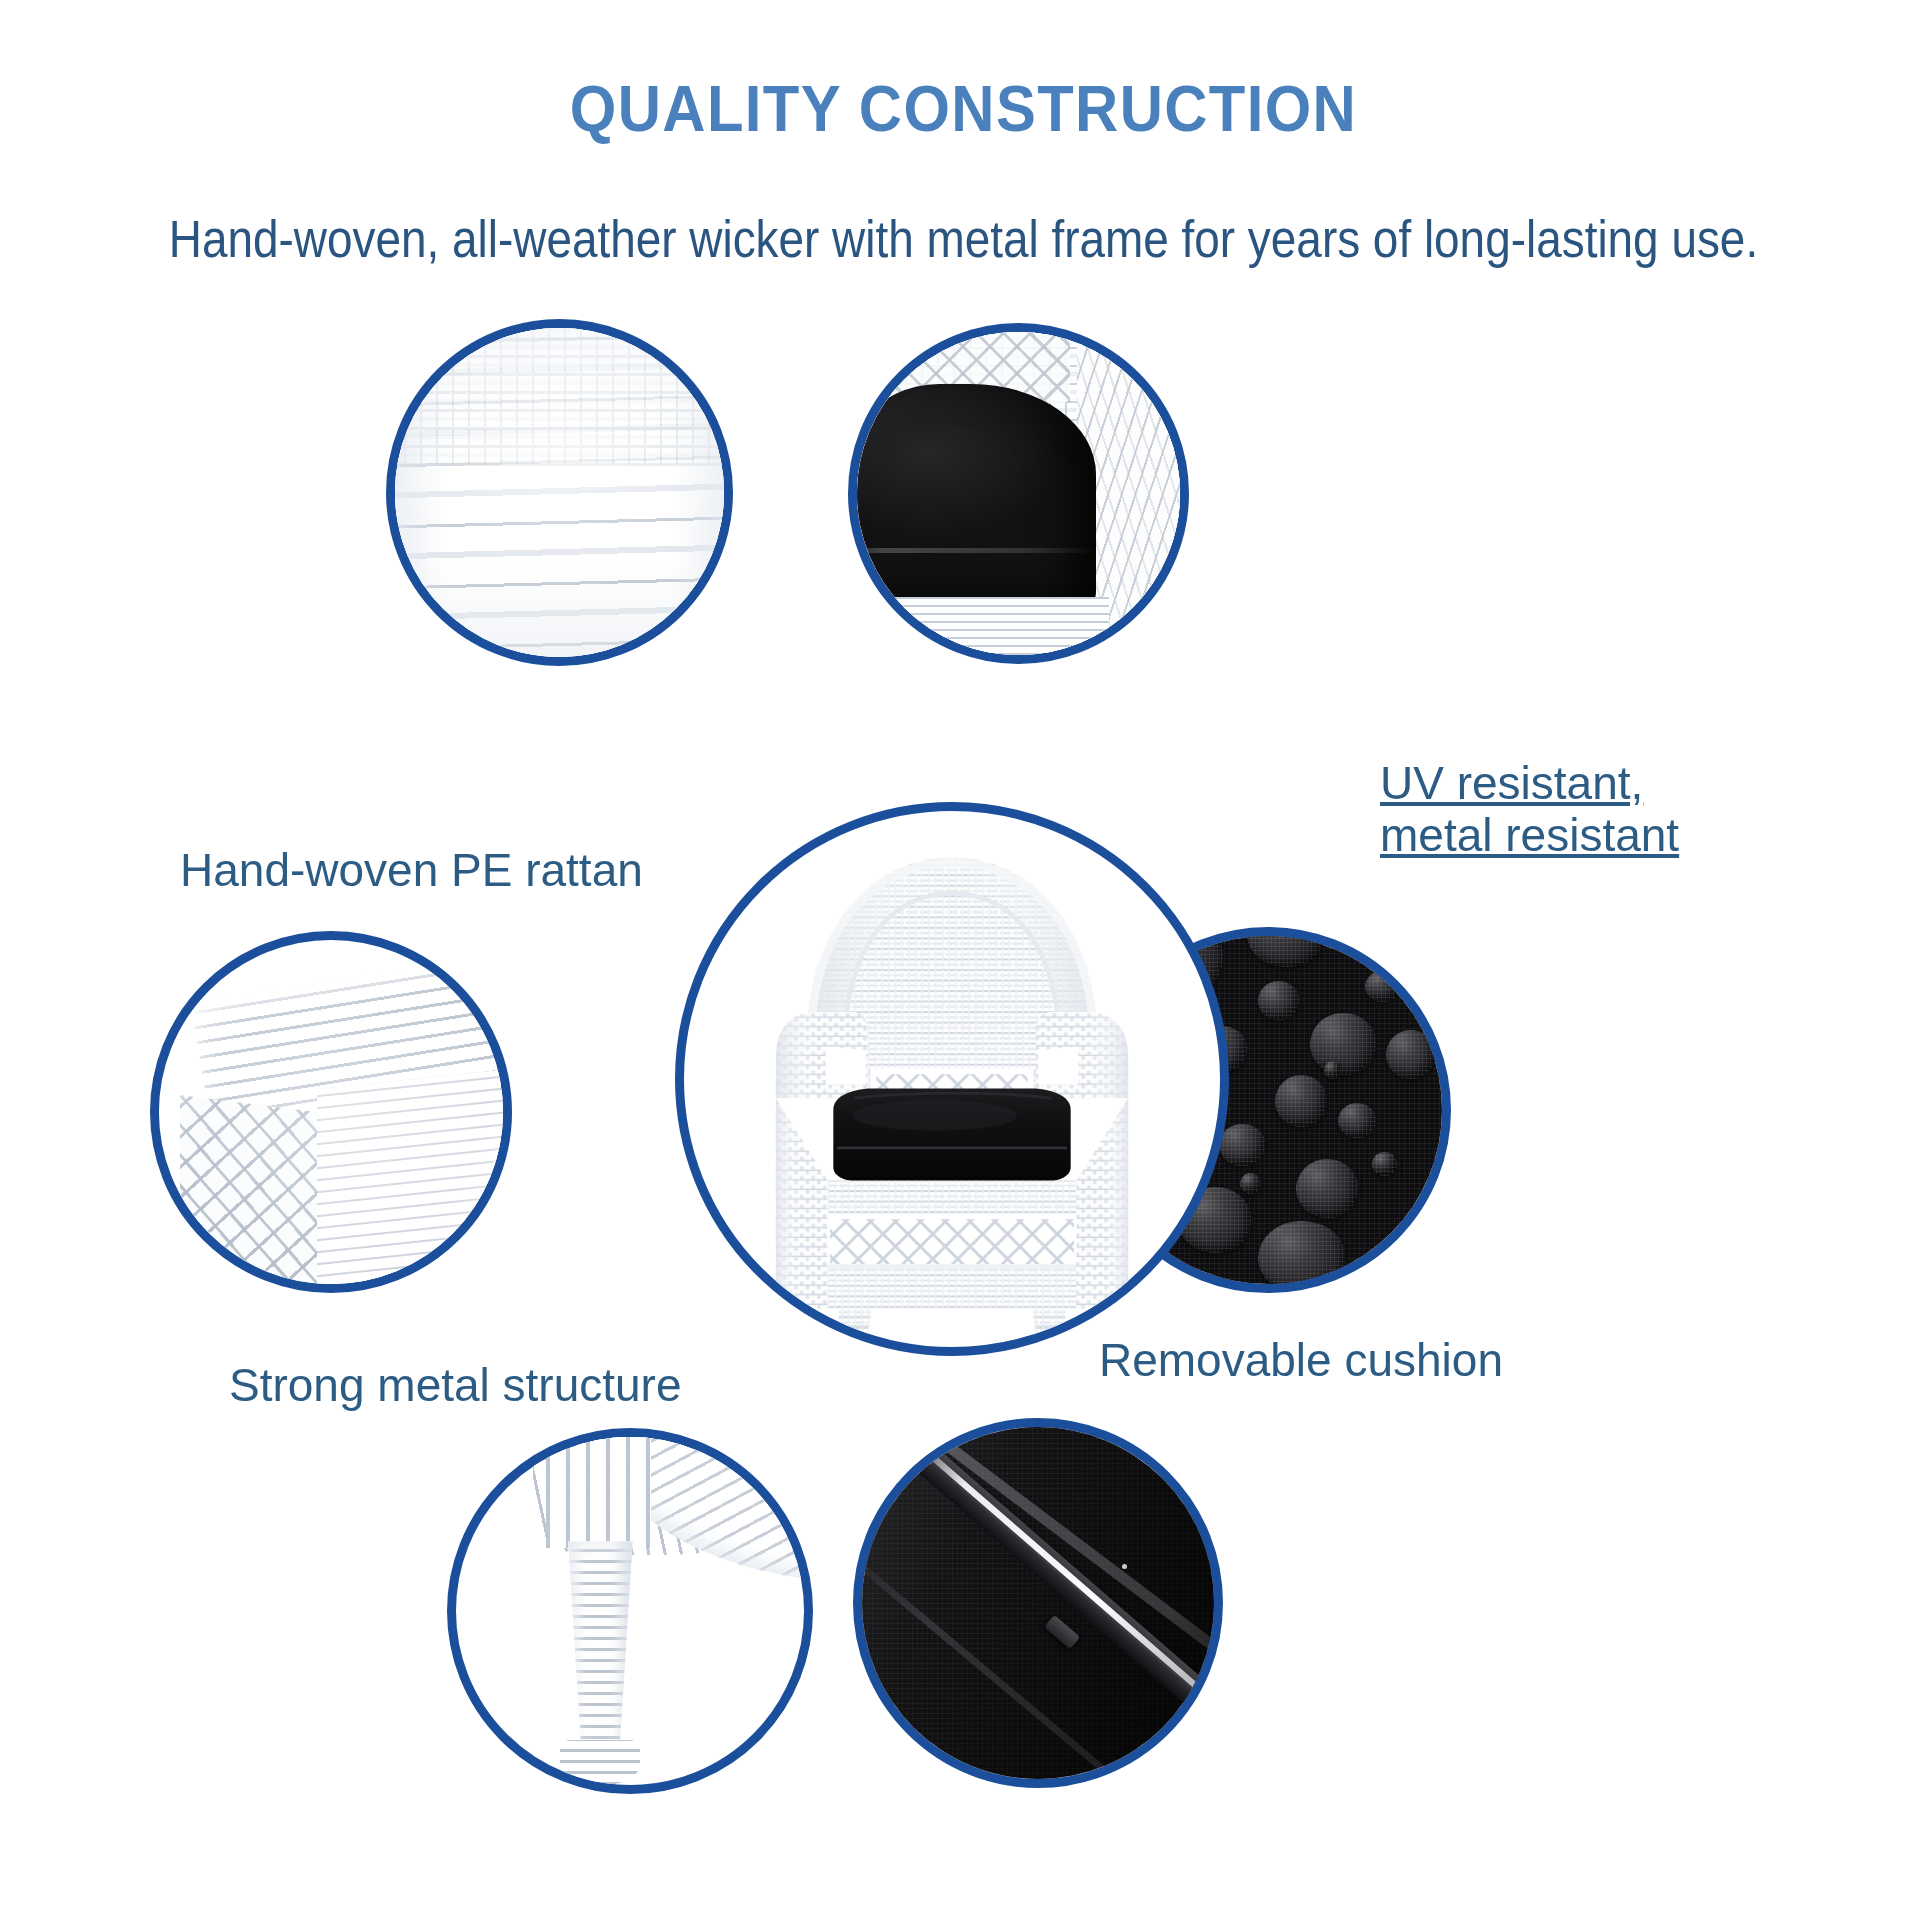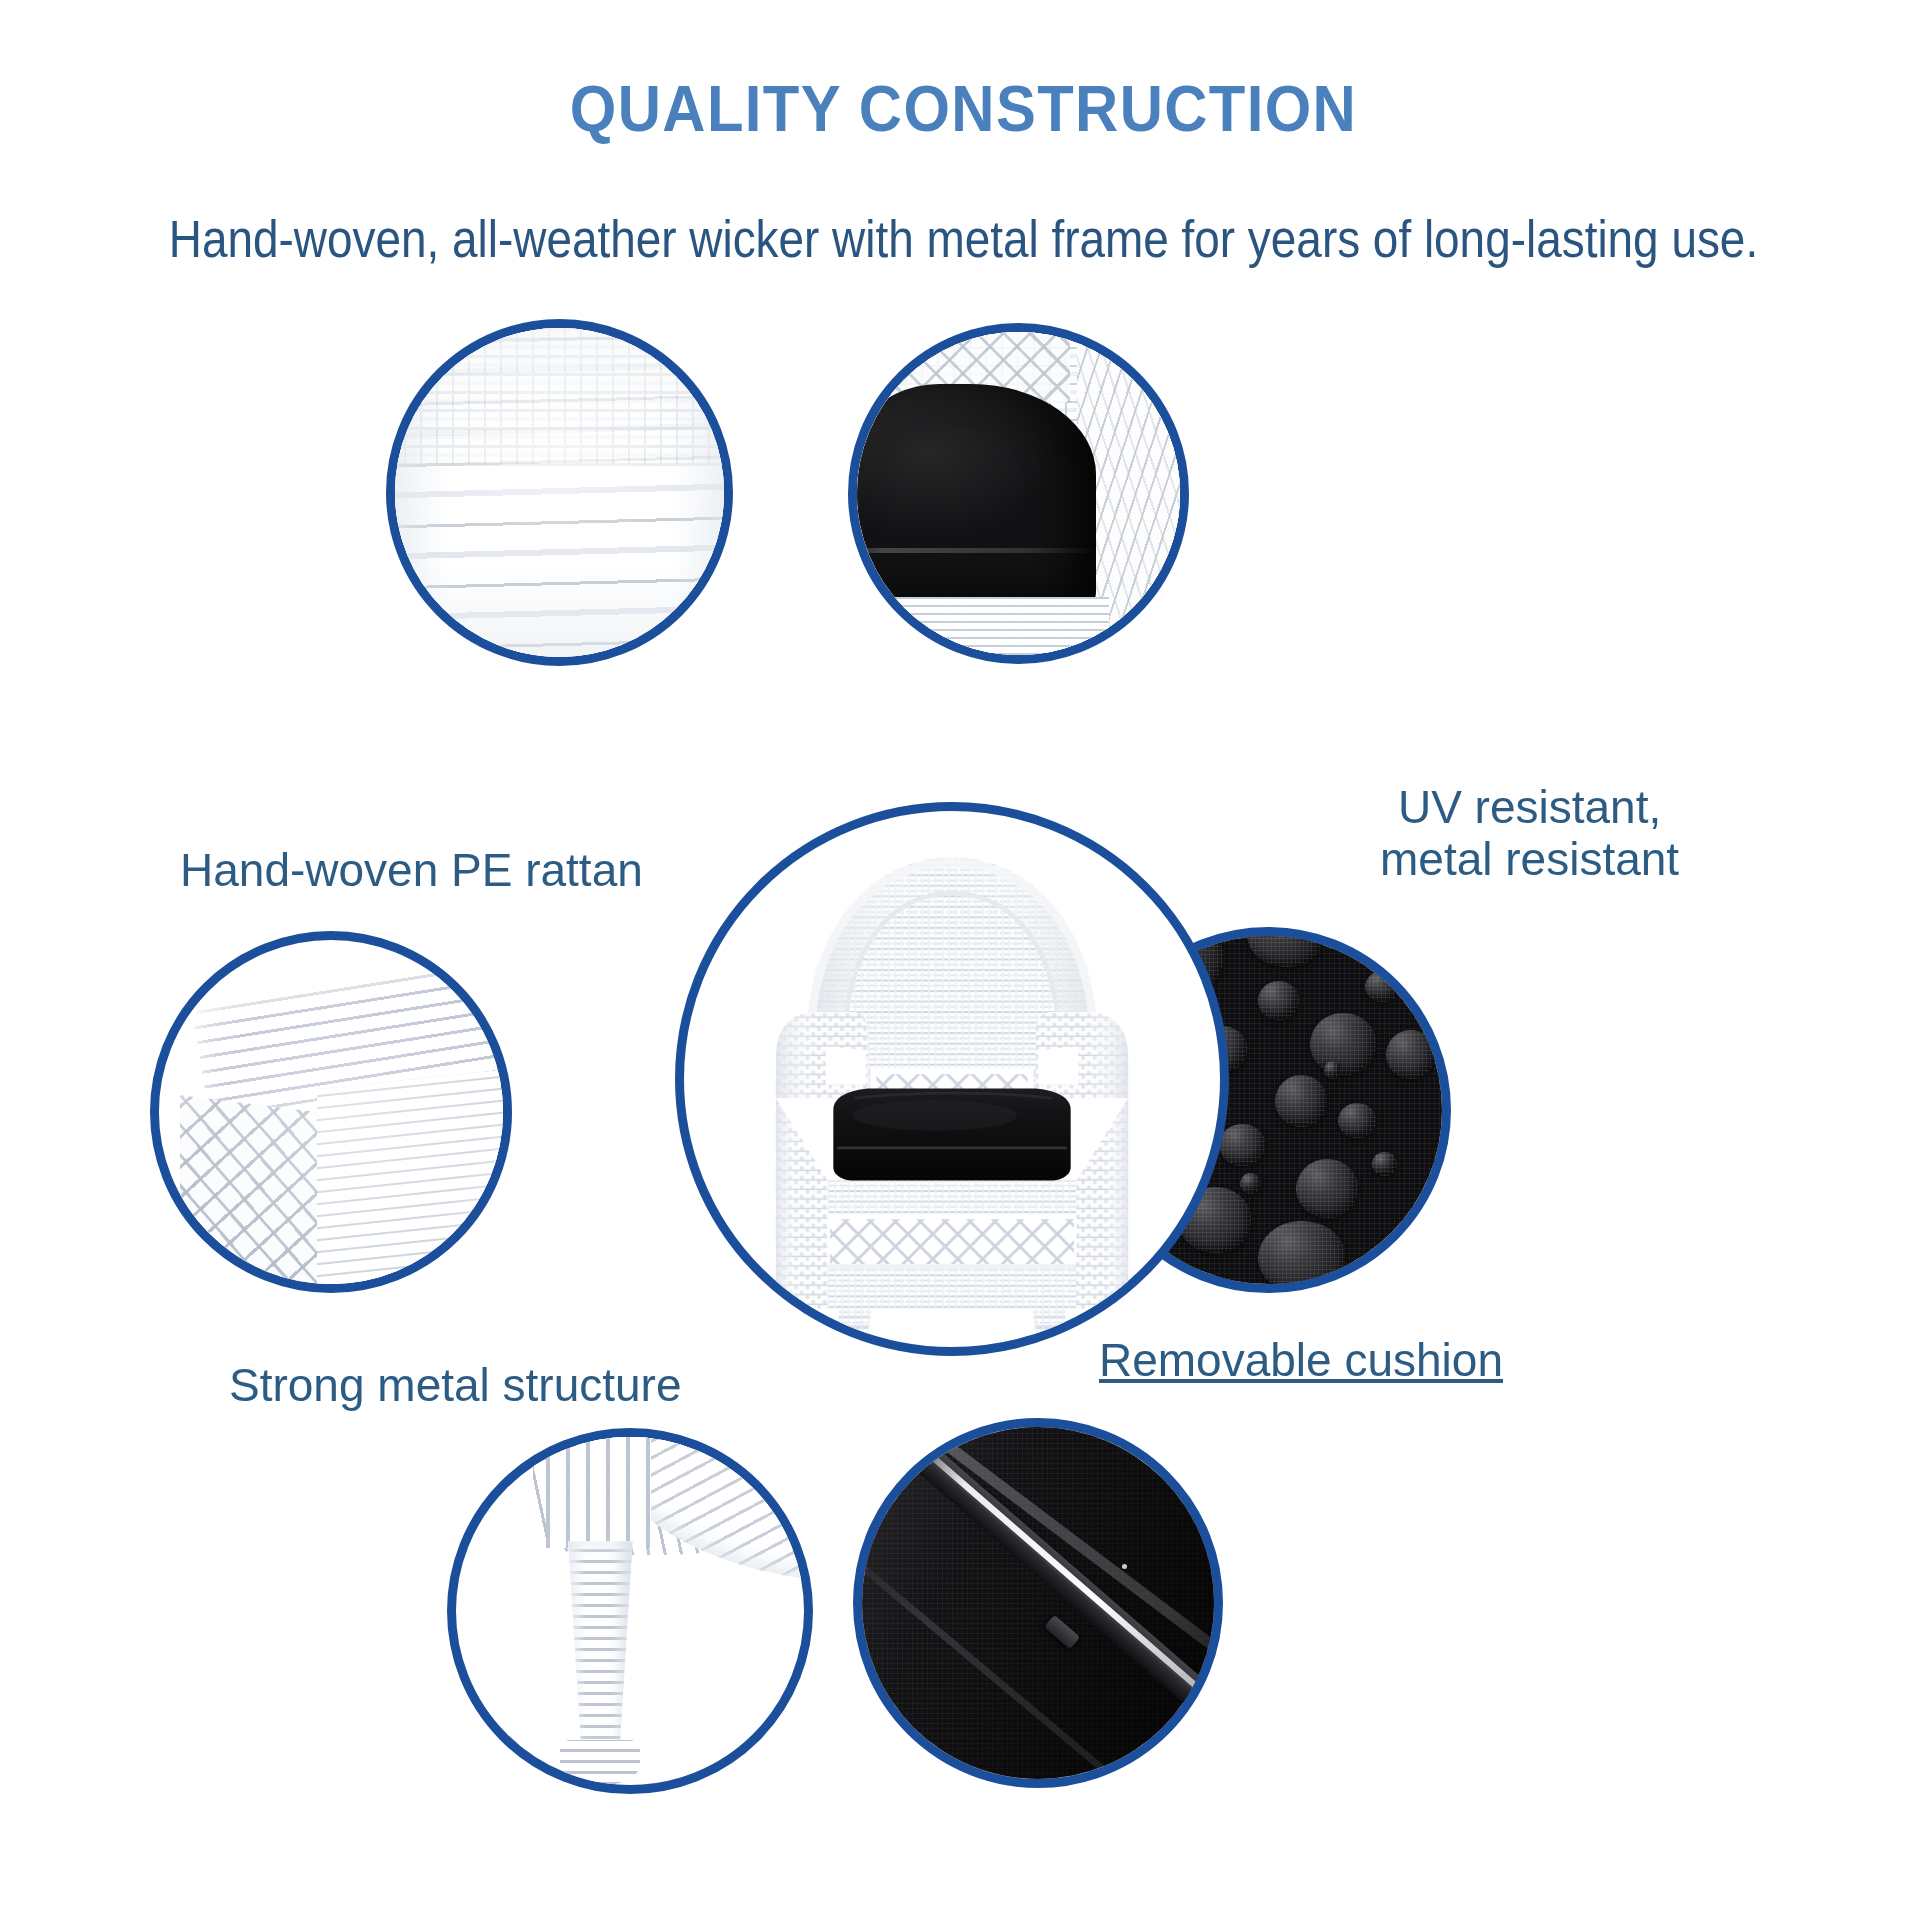--- a/index.html
+++ b/index.html
@@ -221,21 +221,21 @@
                   background:linear-gradient(90deg, rgba(255,255,255,.0) 0%, rgba(255,255,255,.22) 22%, rgba(255,255,255,.14) 72%, rgba(255,255,255,0) 100%);"></div>
 
       <div style="position:absolute; left:0; bottom:0; width:78%; height:18%;
                   background-color:#fcfcfd;
                   background-image:
                     repeating-linear-gradient(0deg, rgba(192,200,210,.9) 0 2px, rgba(255,255,255,1) 2px 8px),
                     repeating-linear-gradient(90deg, rgba(206,213,221,.6) 0 2px, rgba(255,255,255,0) 2px 14px);"></div>
     </div>
   </div>
 
-  <div class="caption" style="left:1380px; top:782px; text-align:center;">
+  <div class="caption" style="left:1380px; top:758px; text-align:left;text-decoration:underline;">
     <div>UV resistant,</div>
     <div>metal resistant</div>
   </div>
 
   <div class="circle" style="left:150px; top:931px; width:362px; height:362px;">
     <div class="inner">
 
       <div style="position:absolute; left:12%; top:18%; width:100%; height:34%;
                   transform:rotate(-9deg); transform-origin:left center;
                   background-color:#fdfdfe;
@@ -288,21 +288,21 @@
       <div class="droplet" style="left:47%;  top:82%;  width:25%; height:21%;"></div>
       <div class="droplet" style="left:12%;  top:48%;  width:7%;  height:7%;"></div>
       <div class="droplet" style="left:18%;  top:60%;  width:5%;  height:5%;"></div>
       <div class="droplet" style="left:66%;  top:36%;  width:5%;  height:5%;"></div>
       <div class="droplet" style="left:42%;  top:68%;  width:6%;  height:6%;"></div>
       <div class="droplet" style="left:80%;  top:62%;  width:7%;  height:7%;"></div>
       <div class="droplet" style="left:30%;  top:42%;  width:4%;  height:4%;"></div>
     </div>
   </div>
 
-  <div class="caption" style="left:1099px; top:1335px; text-align:center;text-decoration:underline;">
+  <div class="caption" style="left:1099px; top:1335px; text-align:center;">
     <div>Removable cushion</div>
   </div>
 
   <div class="circle" style="left:447px; top:1428px; width:366px; height:366px;">
     <div class="inner">
 
       <div style="position:absolute; left:22%; top:-8%; width:92%; height:42%;
                   background-color:#fdfdfe;
                   background-image:
                     repeating-linear-gradient(78deg, rgba(186,195,206,.95) 0 3px, rgba(255,255,255,1) 3px 16px),

